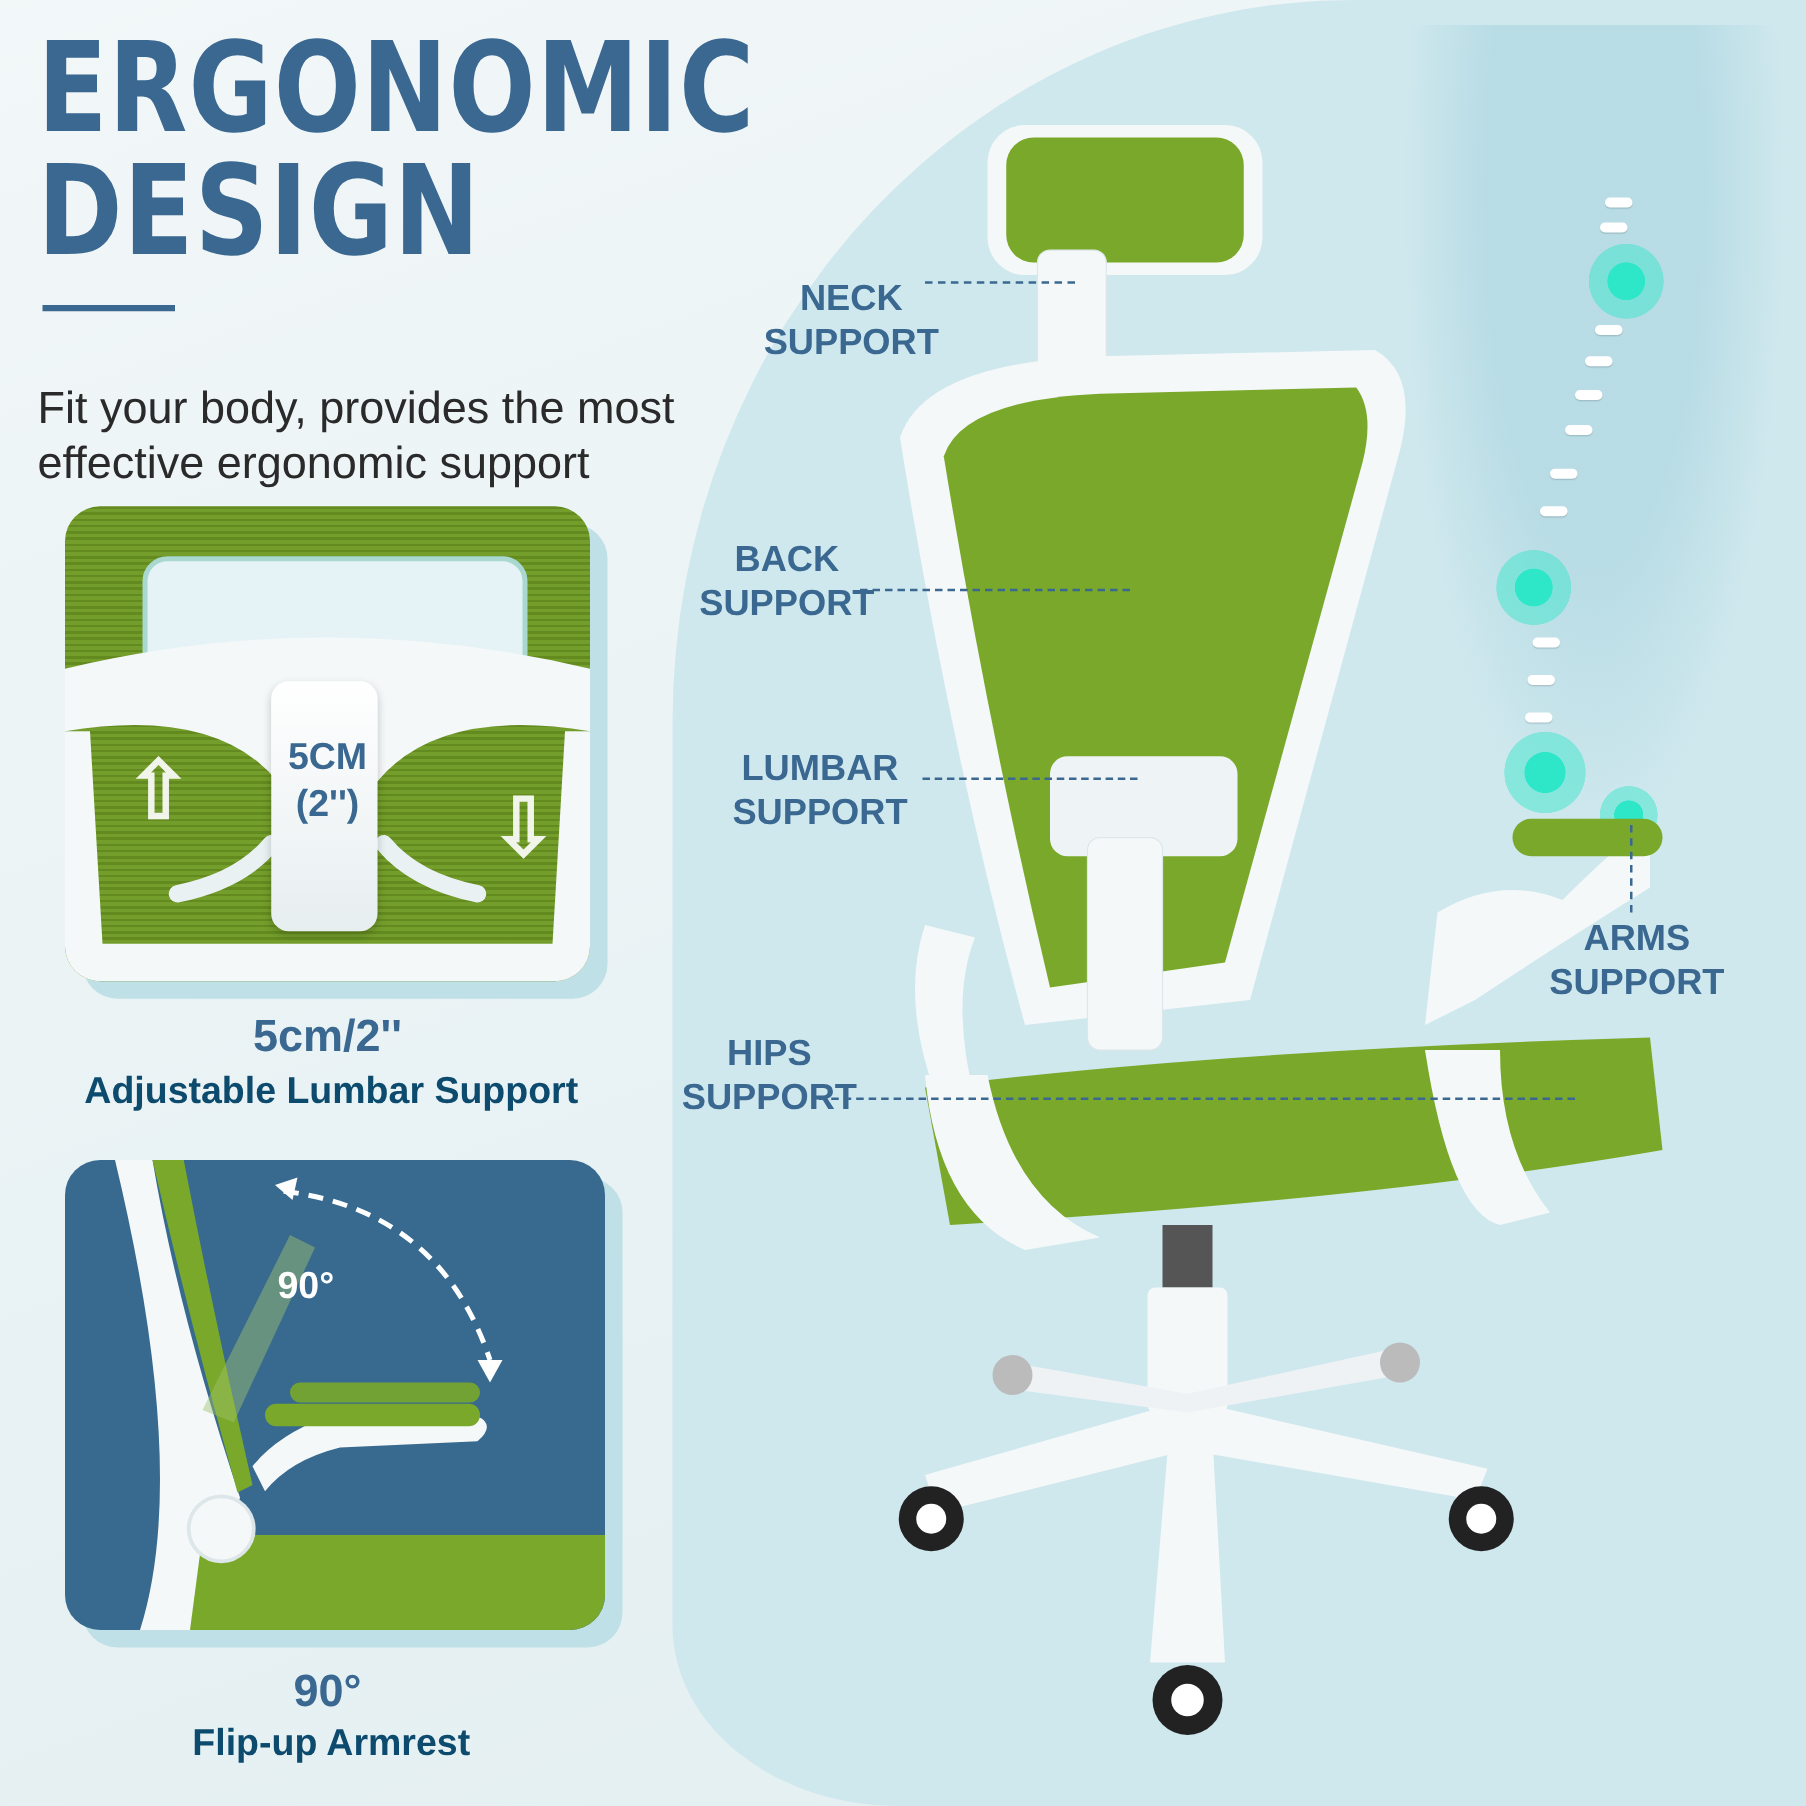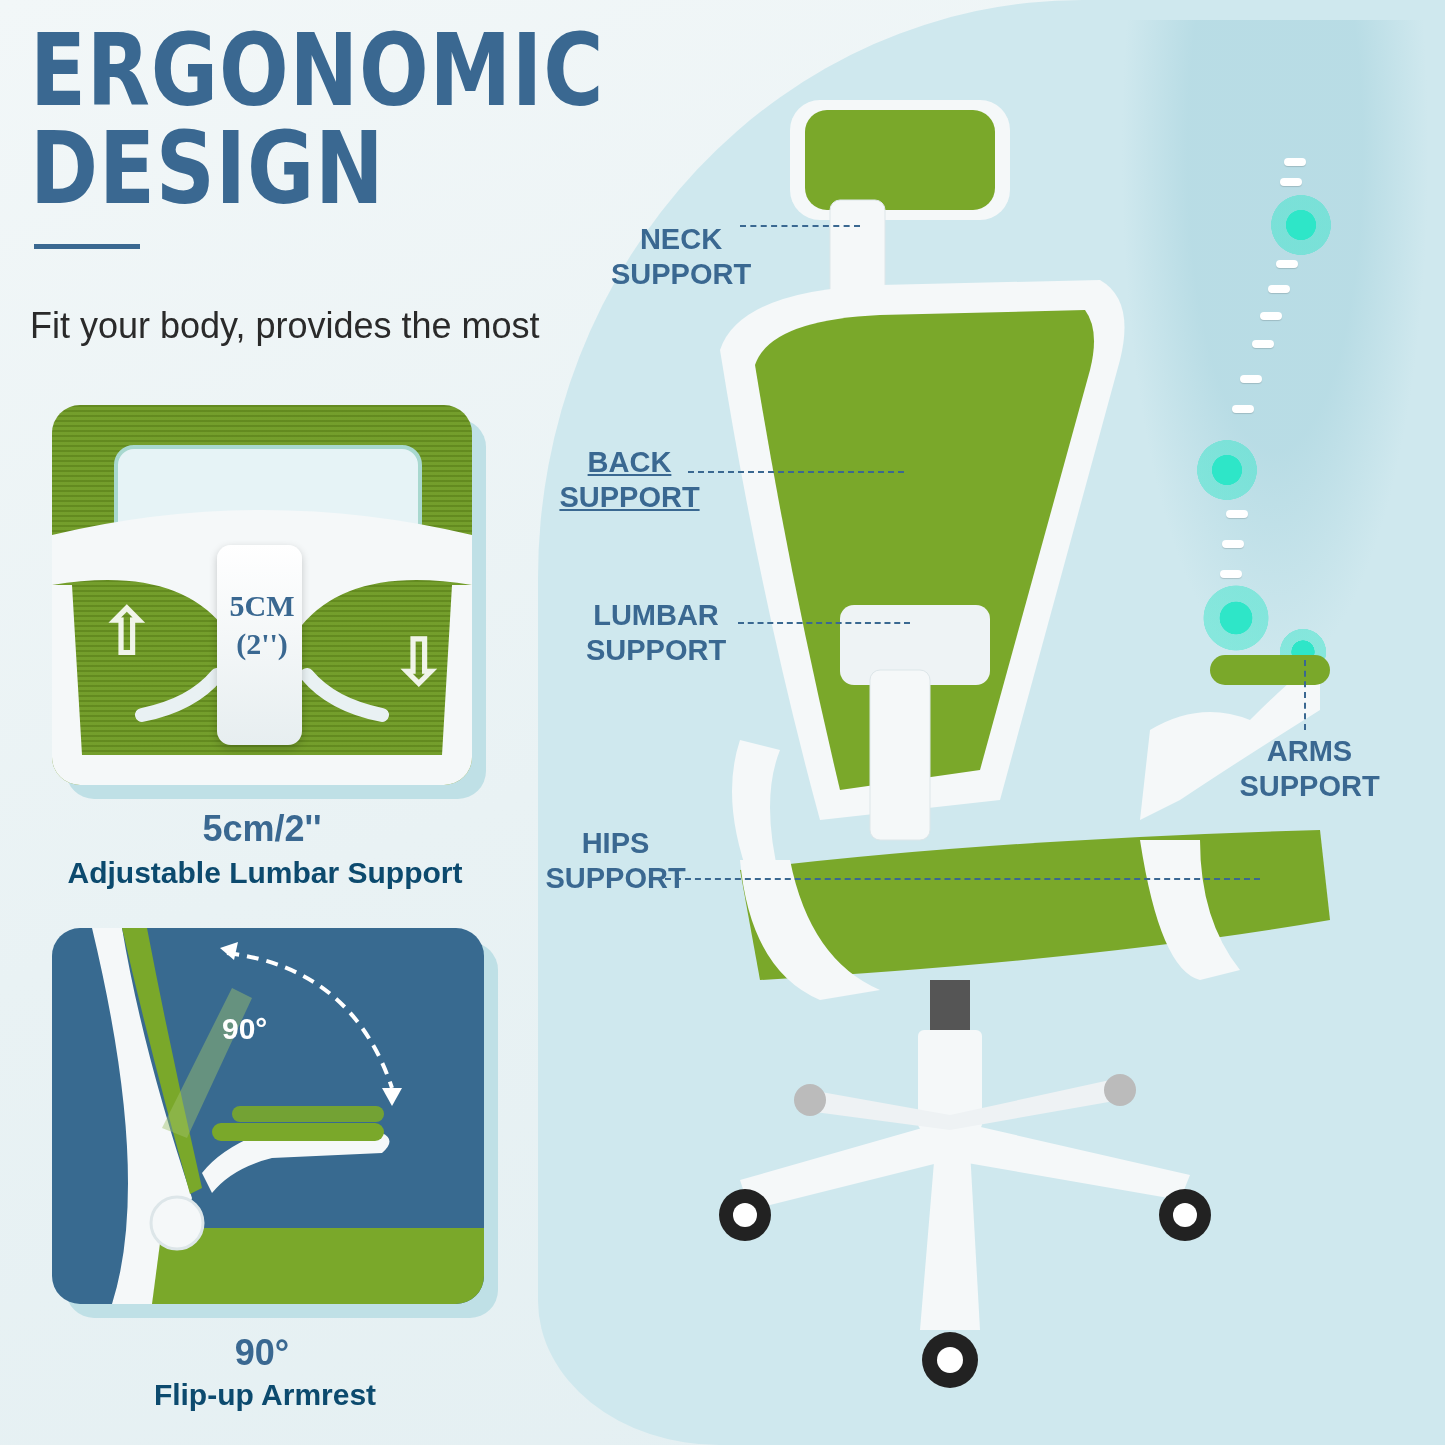--- a/index.html
+++ b/index.html
@@ -38,21 +38,21 @@
   .lumbar-pad { position:absolute; left:62px; top:40px; width:300px; height:90px; border-radius:20px; background:#e6f3f6; border:4px solid #a8d8cf; }
   .lumbar-frame {
     position:absolute; left:0; top:100px; width:420px; height:280px;
   }
   .lumbar-block {
     position:absolute; left:165px; top:140px; width:85px; height:200px; border-radius:14px;
     background:linear-gradient(180deg,#ffffff,#e7eef0); box-shadow:0 3px 8px rgba(0,0,0,0.2);
   }
   .lumbar-label {
     position:absolute; left:150px; top:182px; width:120px; text-align:center;
-    color:#3a6891; font-weight:bold; font-size:30px; line-height:38px;font-family:Liberation Serif, serif;
+    color:#3a6891; font-weight:bold; font-size:30px; line-height:38px;
   }
   .arrow { position:absolute; color:#ffffff; font-size:64px; font-weight:bold; opacity:0.9; }
   .caption-value { position:absolute; text-align:center; color:#3a6891; font-weight:bold; font-size:36px; }
   .caption-label { position:absolute; text-align:center; color:#0c4a6e; font-weight:bold; font-size:30px; }
   .flip-angle { position:absolute; left:222px; top:1012px; color:#ffffff; font-weight:bold; font-size:30px; }
   .callout { position:absolute; color:#3a6891; font-weight:bold; font-size:29px; line-height:35px; text-align:center; }
   .dash { position:absolute; height:0; border-top:2px dashed #3a6891; }
   .dash-v { position:absolute; width:0; border-left:2px dashed #3a6891; }
   .chair { position:absolute; }
   .glow { position:absolute; border-radius:50%; background:radial-gradient(circle,#2ee6c8 0 30%, rgba(46,230,200,0.45) 31% 60%, rgba(46,230,200,0) 61%); }
@@ -65,20 +65,21 @@
 
 <div class="blob"></div>
 
 <div class="title">
   <div>ERGONOMIC</div>
   <div>DESIGN</div>
 </div>
 <div class="title-rule"></div>
 <div class="subtitle">
   <div>Fit your body, provides the most</div>
+  <div>effective ergonomic support</div>
 </div>
 
 <div class="card card-lumbar">
   <div class="stripes"></div>
   <div class="lumbar-pad"></div>
   <svg class="lumbar-frame" viewBox="0 0 420 280">
     <path d="M0 30 Q210 -20 420 30 L420 80 Q300 60 250 120 L170 120 Q120 60 0 80 Z" fill="#f5f8f9"></path>
     <path d="M0 80 L0 280 L420 280 L420 80 L400 80 L390 250 L30 250 L20 80 Z" fill="#f5f8f9"></path>
     <path d="M90 210 Q140 200 165 170" stroke="#e9f1f3" stroke-width="14" fill="none" stroke-linecap="round"></path>
     <path d="M330 210 Q280 200 255 170" stroke="#e9f1f3" stroke-width="14" fill="none" stroke-linecap="round"></path>
@@ -167,21 +168,21 @@
   <circle cx="130" cy="1000" r="16" fill="#bbb"></circle>
   <circle cx="440" cy="990" r="16" fill="#bbb"></circle>
 </svg>
 
 <div class="callout" style="left:606px;top:196px;width:150px;margin-top:26px;">
   <div>NECK</div>
   <div>SUPPORT</div>
 </div>
 <div class="dash" style="left:740px;top:225px;width:120px;"></div>
 
-<div class="callout" style="left:552px;top:445px;width:155px;text-decoration:underline;">
+<div class="callout" style="left:552px;top:431px;width:155px;">
   <div>BACK</div>
   <div>SUPPORT</div>
 </div>
 <div class="dash" style="left:688px;top:471px;width:216px;"></div>
 
 <div class="callout" style="left:580px;top:598px;width:152px;">
   <div>LUMBAR</div>
   <div>SUPPORT</div>
 </div>
 <div class="dash" style="left:738px;top:622px;width:172px;"></div>

